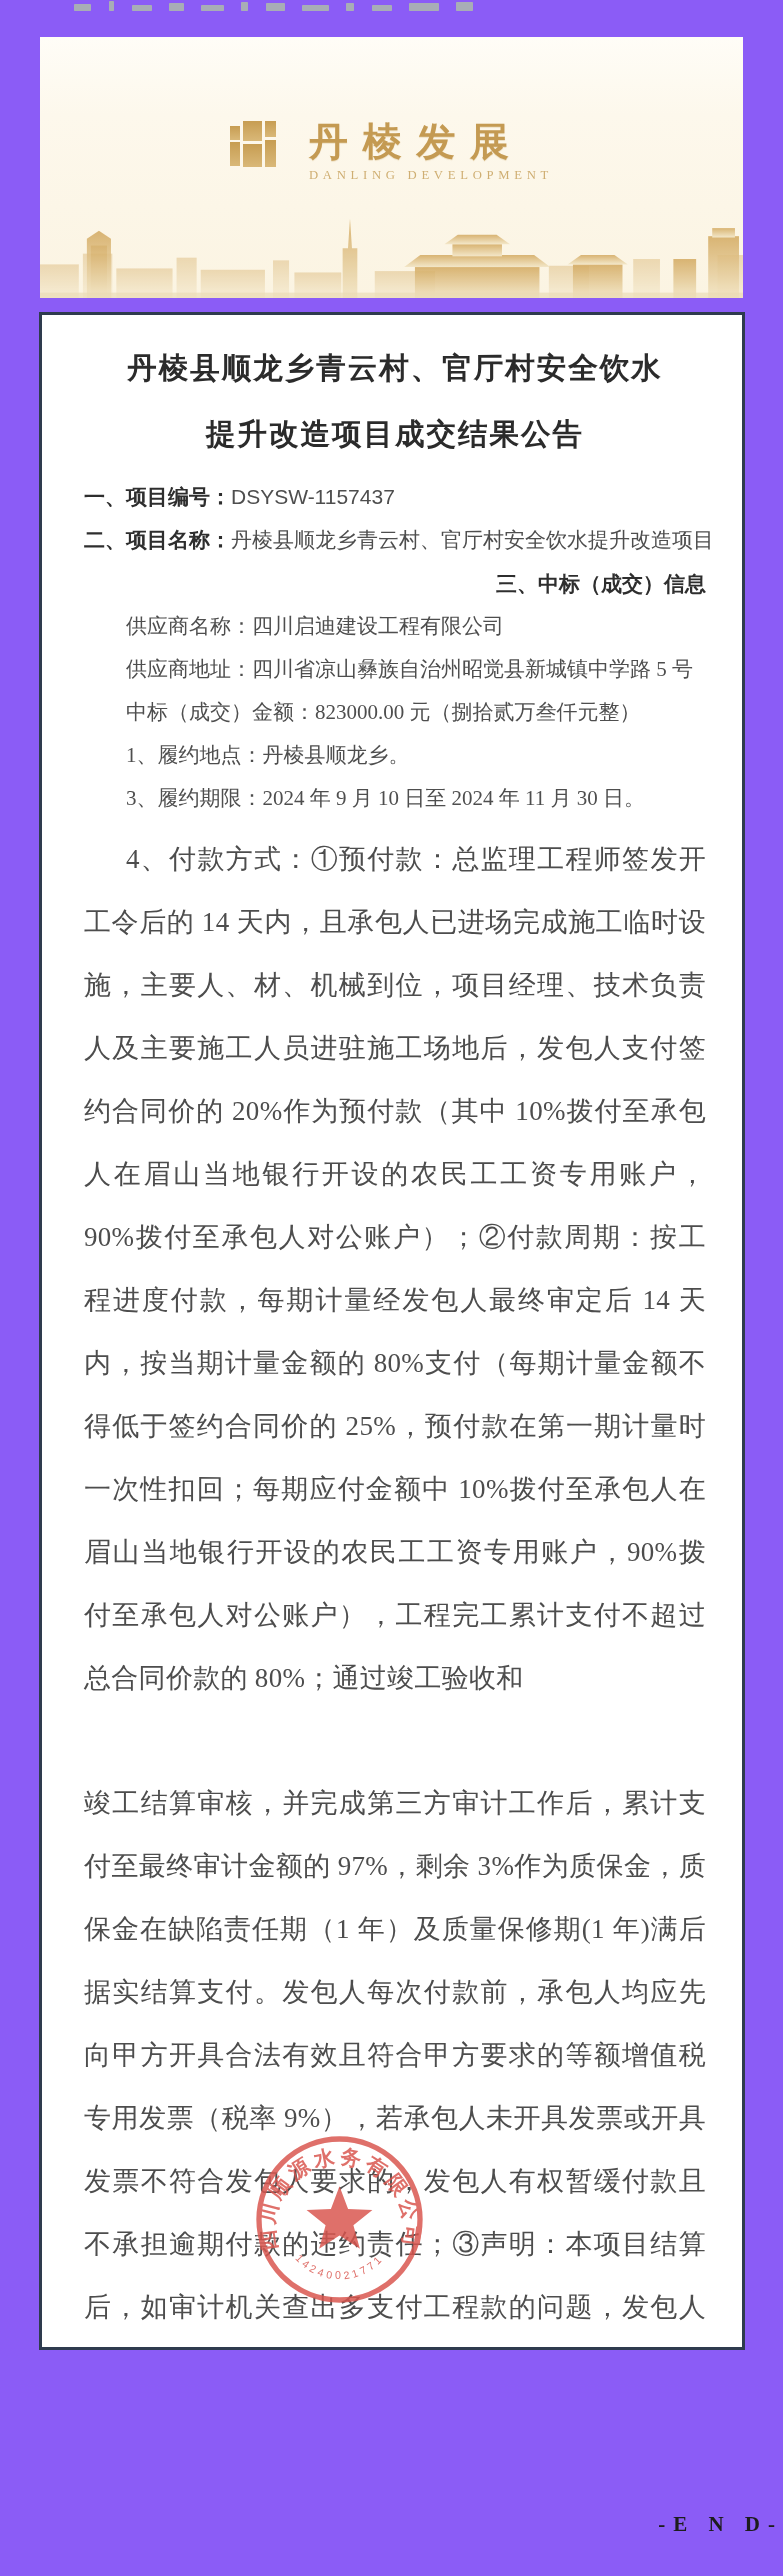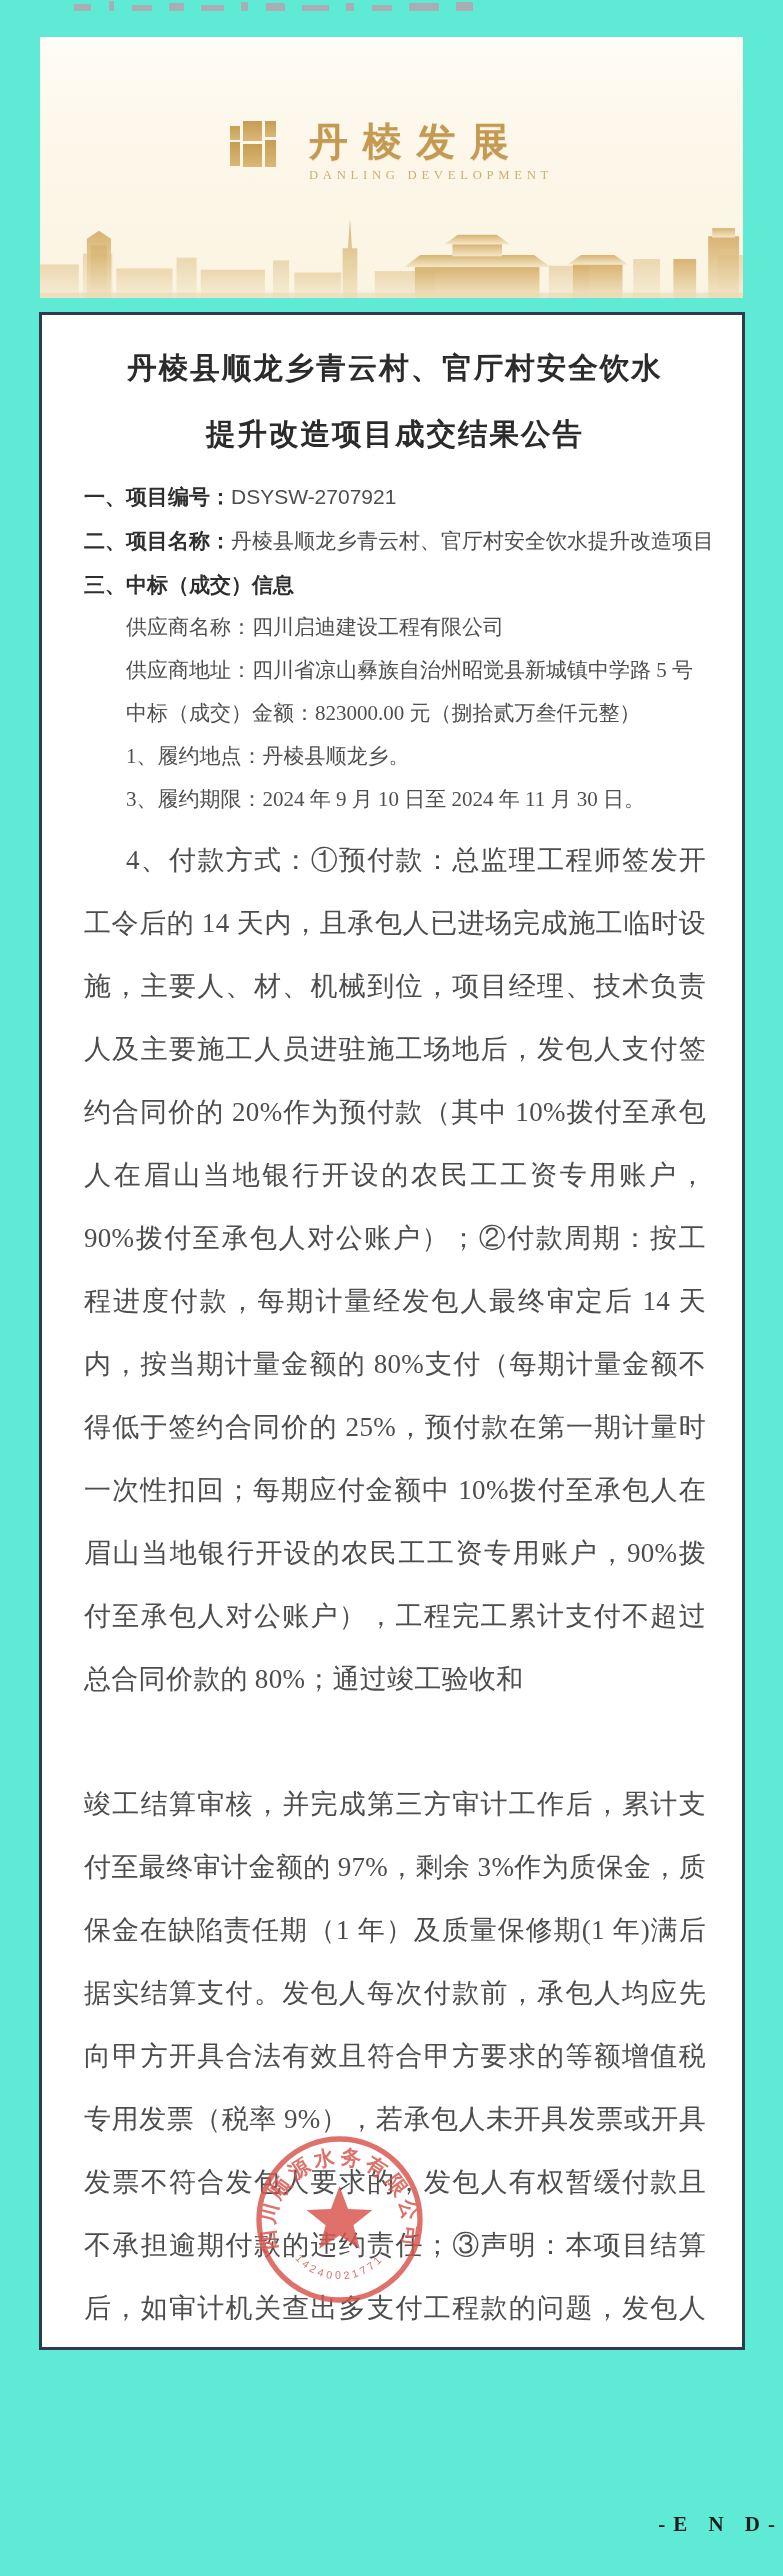--- a/index.html
+++ b/index.html
@@ -1,19 +1,19 @@
 <!DOCTYPE html>
 <html style="font-size:10.7px"><head>
 <meta charset="utf-8">
 <style>
   * { margin:0; padding:0; box-sizing:border-box; }
   html,body { background:#ffffff; }
   .page {
     position:relative; width:783px; height:2576px; margin:0 auto;
-    background:#5eead4; overflow:hidden;
+    background:#8b5cf6; overflow:hidden;
     font-family:"Liberation Serif","DejaVu Serif",serif;
   }
 
   
   .top-strip { position:absolute; top:0; left:0; width:783px; height:37px; }
   .frag-row { position:absolute; top:1.3px; left:74px; display:flex; align-items:flex-end; gap:17.4px; }
   .frag-row i { display:block; background:#a8adb6; border-radius:0.7px; }
 
   
   .banner {
@@ -44,26 +44,26 @@
     background:#ffffff; border:3.3px solid #2e3b4e; padding:20px 36px 0 42px;
     overflow:hidden;
   }
   .doc-title {
     text-align:center; font-size:29.5px; font-weight:700; color:#2b2b2b;
     letter-spacing:2px; line-height:66px;
     font-family:"Liberation Serif","DejaVu Serif",serif;
   }
   .line { margin-top:16px; line-height:27px; font-size:21px; color:#4e4e4e; white-space:nowrap; }
   .kv-label {
-    font-family:Liberation Sans, sans-serif;
+    font-family:Liberation Serif, serif;
     font-weight:700; color:#2e2e2e;
   }
   .heading {
     font-family:"Liberation Sans","DejaVu Sans",sans-serif;
-    font-weight:700; color:#2e2e2e;
+    font-weight:700; color:#2e2e2e;text-align:right;
   }
   .indent { padding-left:42px; }
   .para {
     margin-top:16px; font-size:27px; color:#4d4d4d; line-height:63px;
     text-align:justify; text-align-last:left; letter-spacing:0.3px;
   }
   .para.first { text-indent:42px; }
   .gap-after { margin-bottom:62px; }
   .experts { margin-top:8px; font-size:21px; color:#4d4d4d; line-height:44px; text-align:justify; text-align-last:left; }
   .num { font-family:"Liberation Sans","DejaVu Sans",sans-serif; letter-spacing:0; }
@@ -154,21 +154,21 @@
   </header>
 
   <main class="doc-box">
 
     <h1 class="doc-title">
       <div>丹棱县顺龙乡青云村、官厅村安全饮水</div>
       <div>提升改造项目成交结果公告</div>
     </h1>
 
     <div class="line">
-      <span class="kv-label">一、项目编号：</span><span class="num">DSYSW-2707921</span>
+      <span class="kv-label">一、项目编号：</span><span class="num">DSYSW-1157437</span>
     </div>
 
     <div class="line">
       <span class="kv-label">二、项目名称：</span><span>丹棱县顺龙乡青云村、官厅村安全饮水提升改造项目</span>
     </div>
 
     <div class="line heading">三、中标（成交）信息</div>
 
     <div class="line indent">供应商名称：四川启迪建设工程有限公司</div>
     <div class="line indent">供应商地址：四川省凉山彝族自治州昭觉县新城镇中学路 5 号</div>

